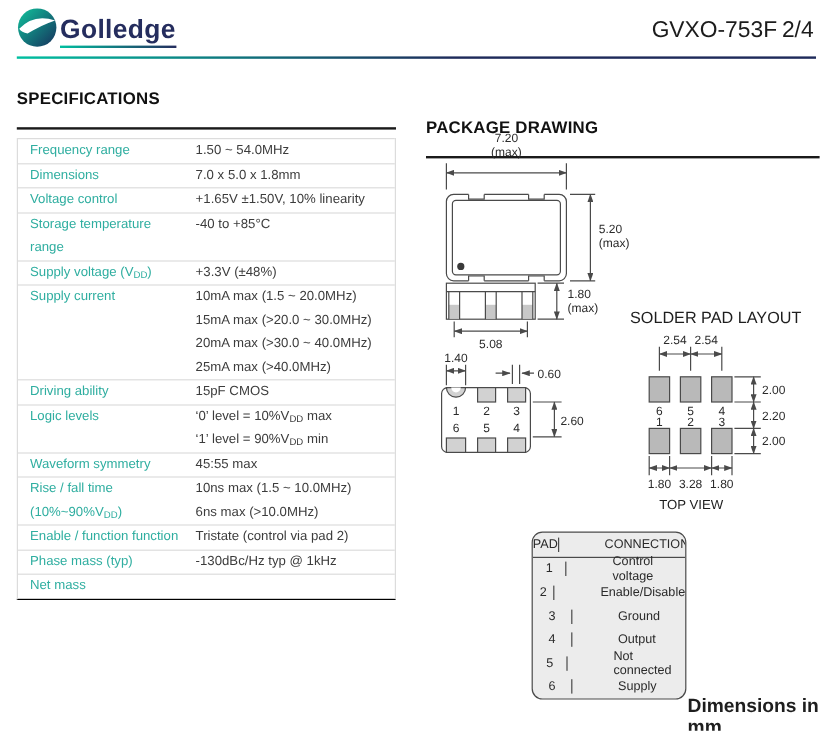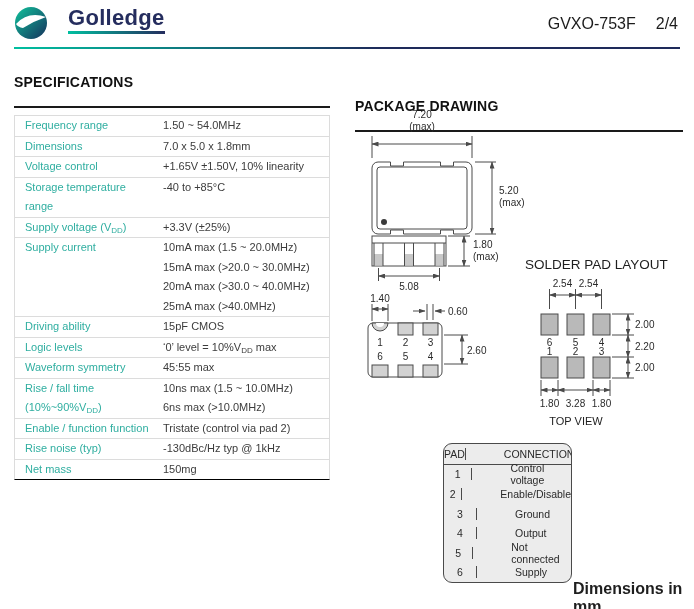--- a/index.html
+++ b/index.html
@@ -3,25 +3,25 @@
 <meta charset="utf-8">
 <style>
   html,body{margin:0;padding:0;}
   body{
     width:694px;height:609px;position:relative;background:#ffffff;
     font-family:"Liberation Sans",sans-serif;overflow:hidden;color:#3c3c3c;
   }
   .abs{position:absolute;}
 
   
-  #brand{left:14px;top:6px;display:flex;align-items:flex-start;gap:20px;}
+  #brand{left:14px;top:6px;display:flex;align-items:flex-end;gap:2px;}
   #brand-textwrap{display:inline-block;}
   .brand-name{font-size:22px;font-weight:bold;color:#252D5E;letter-spacing:0.3px;line-height:24px;}
   .brand-underline{height:2.5px;background:linear-gradient(90deg,#00BFA0,#252D5E);margin-top:1px;}
-  #doc-ref{right:16px;top:15px;font-size:16px;color:#1c1c1c;display:flex;gap:20px;text-align:center;}
+  #doc-ref{right:16px;top:15px;font-size:19px;color:#1c1c1c;display:flex;gap:4px;text-align:center;}
   #header-rule{left:14px;right:14px;top:47px;height:2px;
     background:linear-gradient(90deg,#00BFA0 0%,#1E2A5A 55%,#1E2A5A 100%);}
 
   
   .section-title{font-size:14px;font-weight:bold;color:#111;letter-spacing:0.2px;
     padding-bottom:16px;border-bottom:2px solid #1a1a1a;}
   #spec-section{left:14px;top:74px;width:316px;}
   #pkg-title{left:355px;top:74px;width:328px;margin-top:24px;}
 
   
@@ -111,21 +111,21 @@
         </div>
         <div class="spec-value">
           <div>-40 to +85°C</div>
         </div>
       </div>
       <div class="spec-row">
         <div class="spec-label">
           <div>Supply voltage (V<sub>DD</sub>)</div>
         </div>
         <div class="spec-value">
-          <div>+3.3V (±25%)</div>
+          <div>+3.3V (±48%)</div>
         </div>
       </div>
       <div class="spec-row">
         <div class="spec-label">
           <div>Supply current</div>
         </div>
         <div class="spec-value">
           <div>10mA max (1.5 ~ 20.0MHz)</div>
           <div>15mA max (&gt;20.0 ~ 30.0MHz)</div>
           <div>20mA max (&gt;30.0 ~ 40.0MHz)</div>
@@ -139,20 +139,21 @@
         <div class="spec-value">
           <div>15pF CMOS</div>
         </div>
       </div>
       <div class="spec-row">
         <div class="spec-label">
           <div>Logic levels</div>
         </div>
         <div class="spec-value">
           <div>‘0’ level = 10%V<sub>DD</sub> max</div>
+          <div>‘1’ level = 90%V<sub>DD</sub> min</div>
         </div>
       </div>
       <div class="spec-row">
         <div class="spec-label">
           <div>Waveform symmetry</div>
         </div>
         <div class="spec-value">
           <div>45:55 max</div>
         </div>
       </div>
@@ -169,32 +170,29 @@
       <div class="spec-row">
         <div class="spec-label">
           <div>Enable / function function</div>
         </div>
         <div class="spec-value">
           <div>Tristate (control via pad 2)</div>
         </div>
       </div>
       <div class="spec-row">
         <div class="spec-label">
-          <div>Rise noise (typ)</div>
+          <div>Phase mass (typ)</div>
         </div>
         <div class="spec-value">
           <div>-130dBc/Hz typ @ 1kHz</div>
         </div>
       </div>
       <div class="spec-row">
         <div class="spec-label">
           <div>Net mass</div>
-        </div>
-        <div class="spec-value">
-          <div>150mg</div>
         </div>
       </div>
     </div>
 </div>
 
 <div class="abs section-title" id="pkg-title">PACKAGE DRAWING</div>
 
 <svg class="abs" style="left:358px;top:100px;" width="170" height="136">
   <defs>
     <marker id="t-ae" markerWidth="7" markerHeight="5" refX="6.5" refY="2.5" orient="auto">

